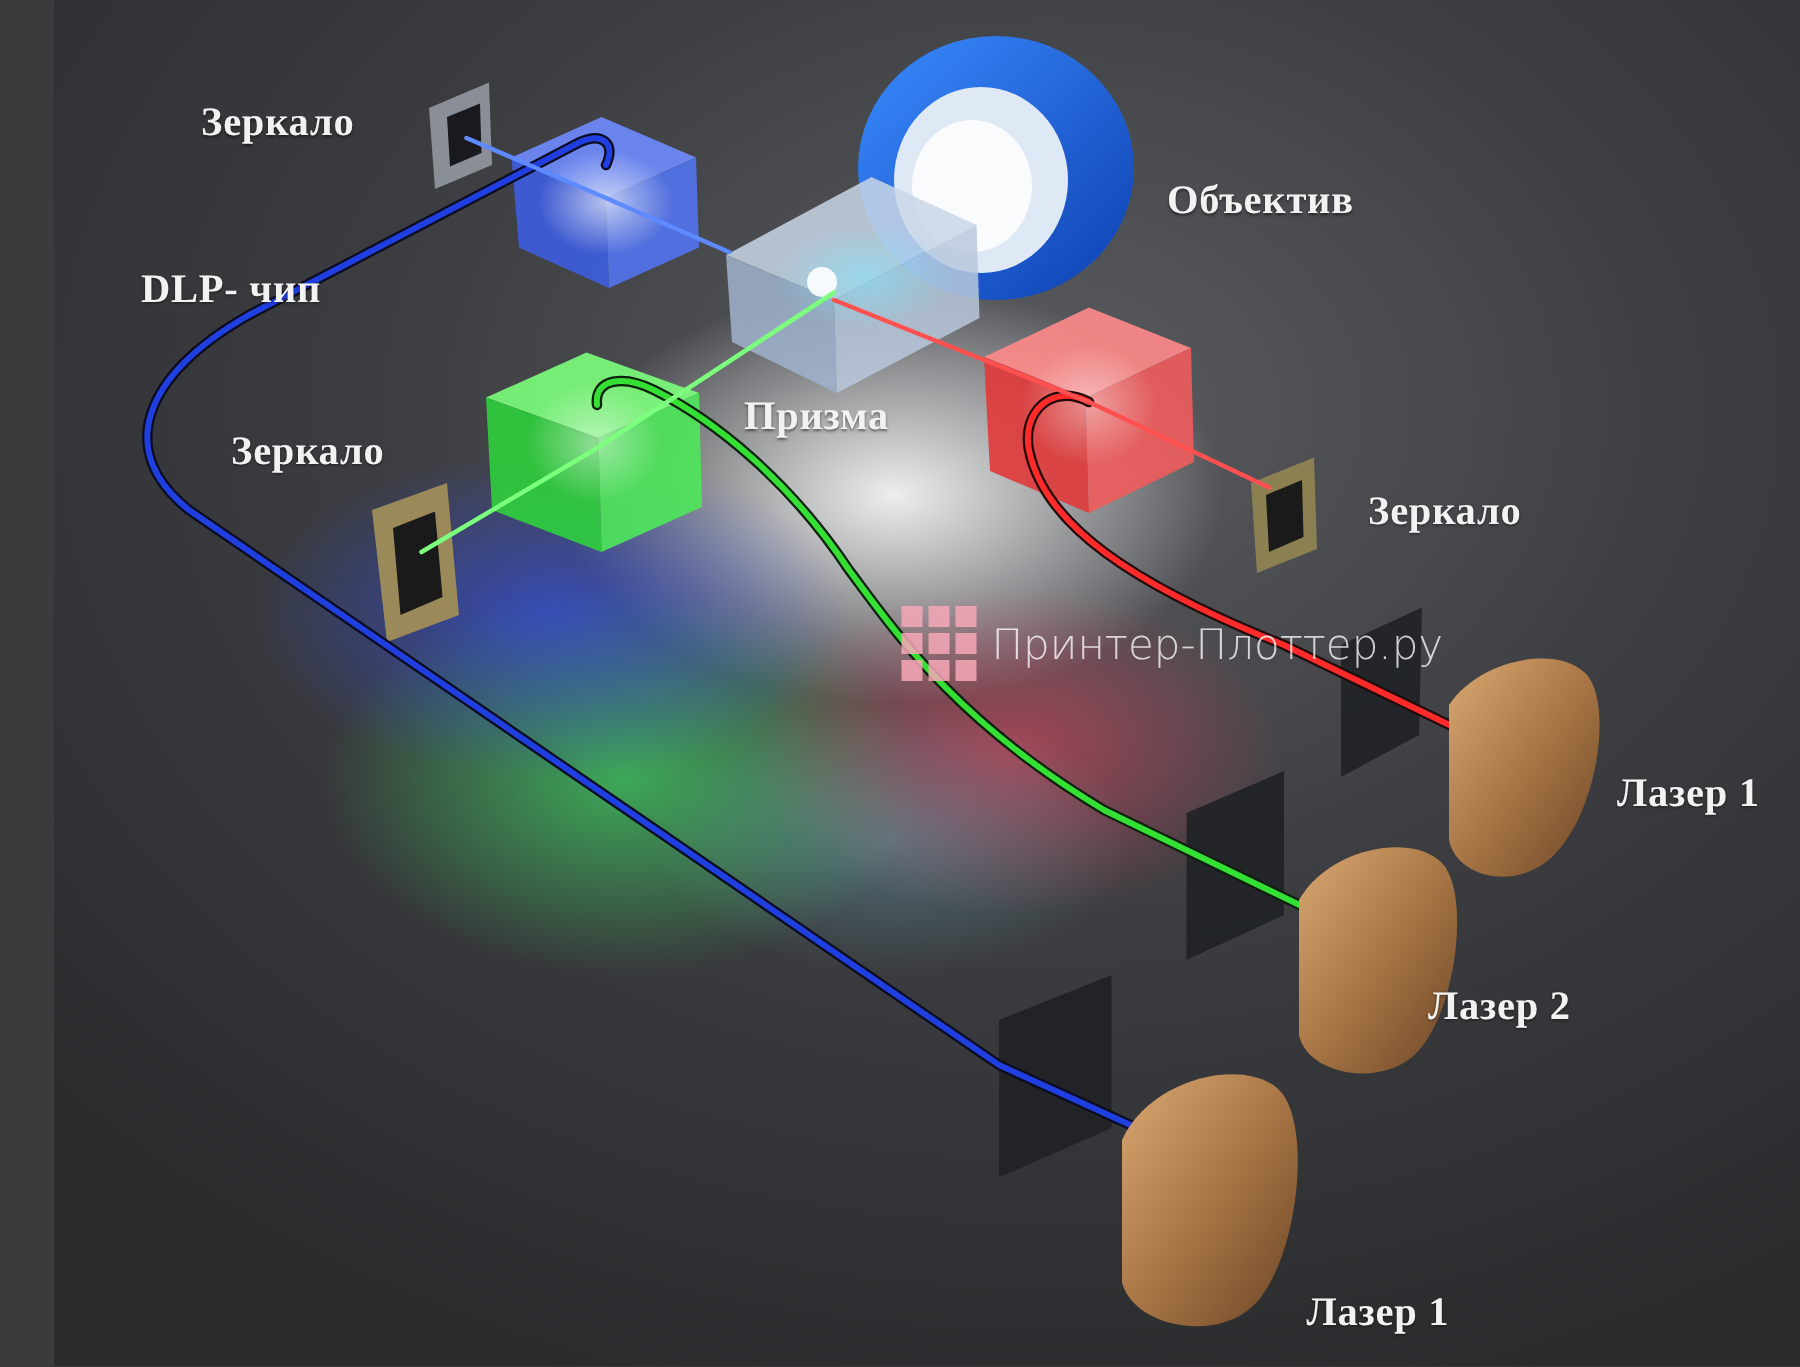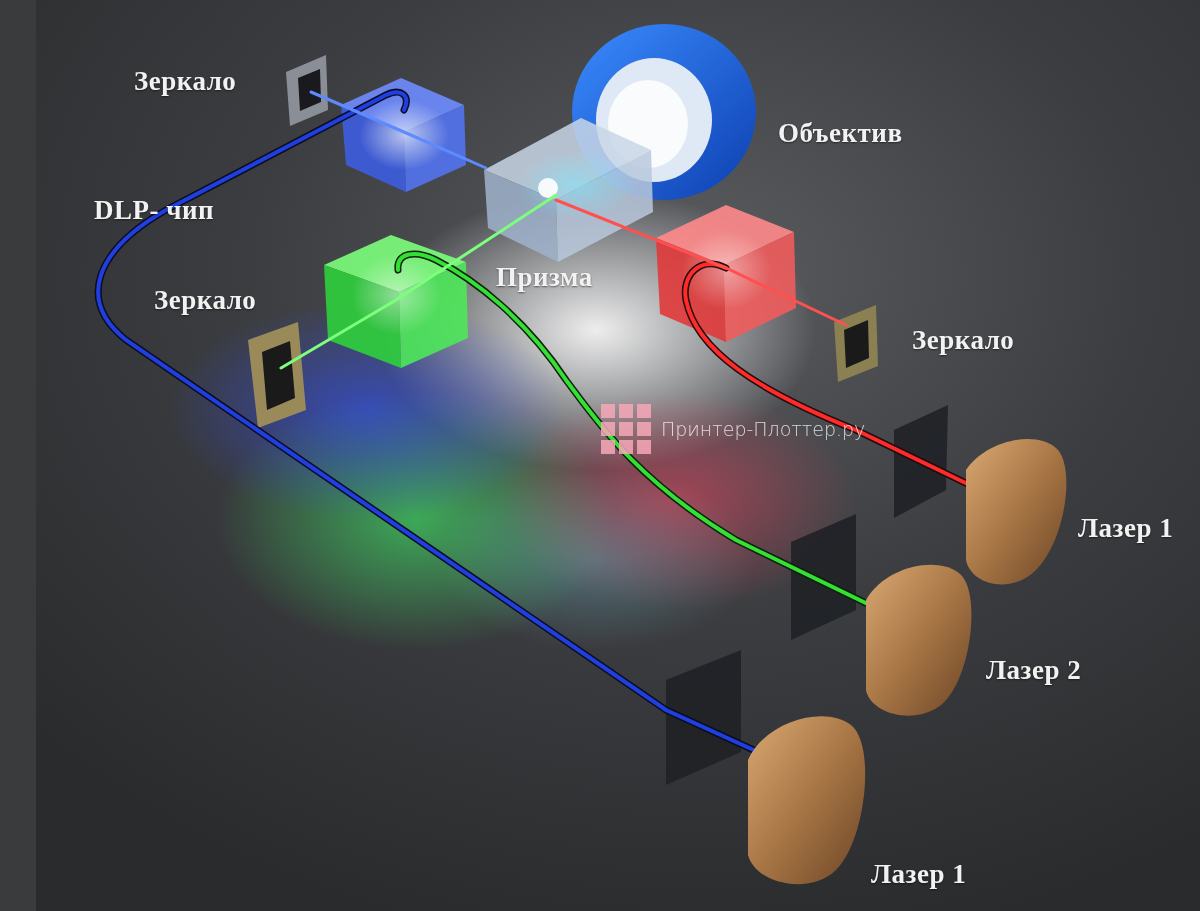--- a/index.html
+++ b/index.html
@@ -24,21 +24,21 @@
       position: absolute; left: 565px; top: 404px;
       display: flex; align-items: center; gap: 10px;
       opacity: 0.85;
     }
     .wm-grid {
       display: grid; grid-template-columns: repeat(3, 14px); grid-gap: 4px;
     }
     .wm-grid span { width: 14px; height: 14px; background: #f7a8b8; display: block; }
     .wm-text {
       color: #ffffff; font-family: "DejaVu Sans", sans-serif;
-      font-size: 19px; font-weight: 300; opacity: 0.9;
+      font-size: 28px; font-weight: 300; opacity: 0.9;
     }
   </style>
 </head>
 <body>
 
 <div class="stage">
   <svg class="scene" width="1200" height="911" viewBox="0 0 1200 911">
     <defs>
       <radialGradient id="bg" cx="55%" cy="30%" r="75%">
         <stop offset="0" stop-color="#5a5c60"></stop>
@@ -157,27 +157,27 @@
     </g>
     <g>
       <path d="M830,600 C850,565 905,555 925,575 C945,595 935,680 905,705 C880,725 835,715 830,690 Z" fill="url(#bronze)"></path>
     </g>
     <g>
       <path d="M712,760 C730,720 790,705 815,725 C840,745 830,840 800,870 C775,895 720,885 712,855 Z" fill="url(#bronze)"></path>
     </g>
   </svg>
 
   <div class="label" style="left:98px; top:66px;">Зеркало</div>
-  <div class="label" style="left:58px; top:195px;">DLP- чип</div>
+  <div class="label" style="left:58px; top:177px;">DLP- чип</div>
   <div class="label" style="left:118px; top:285px;">Зеркало</div>
   <div class="label" style="left:460px; top:262px;text-align:center;">Призма</div>
   <div class="label" style="left:742px; top:118px;">Объектив</div>
   <div class="label" style="left:876px; top:325px;">Зеркало</div>
   <div class="label" style="left:1042px; top:513px;">Лазер 1</div>
-  <div class="label" style="left:950px; top:655px;">Лазер 2</div>
+  <div class="label" style="left:916px; top:655px;">Лазер 2</div>
   <div class="label" style="left:835px; top:859px;">Лазер 1</div>
 
   <div class="watermark">
     <div class="wm-grid">
       <span></span>
         <span></span>
         <span></span>
       <span></span>
         <span></span>
         <span></span>

